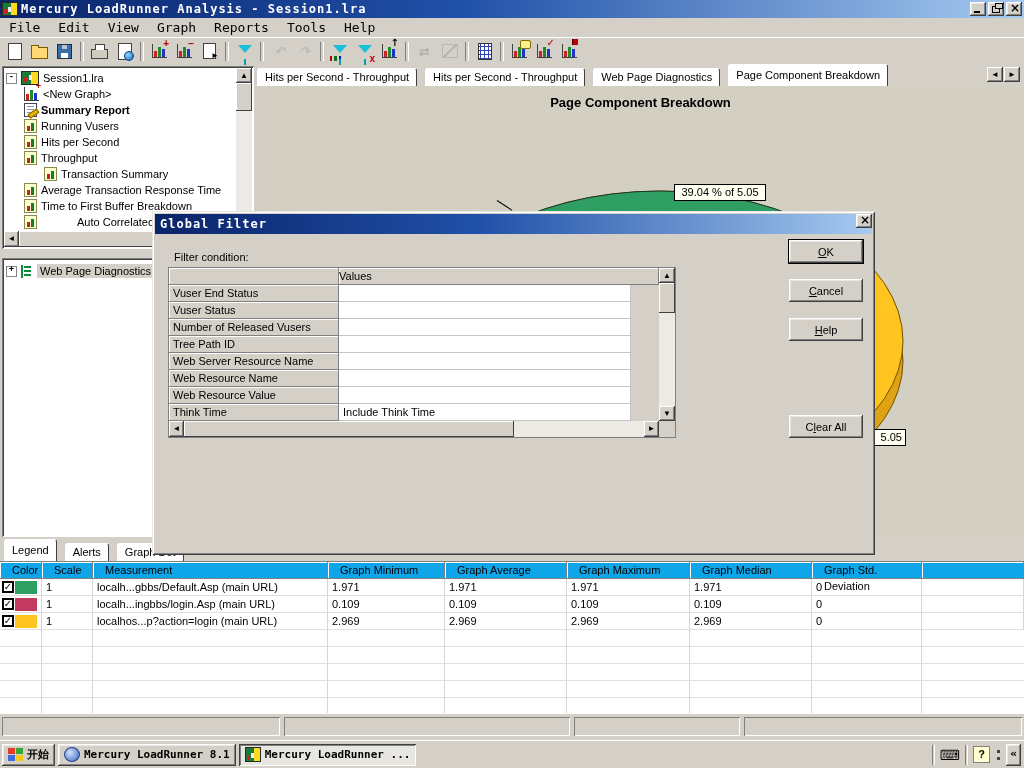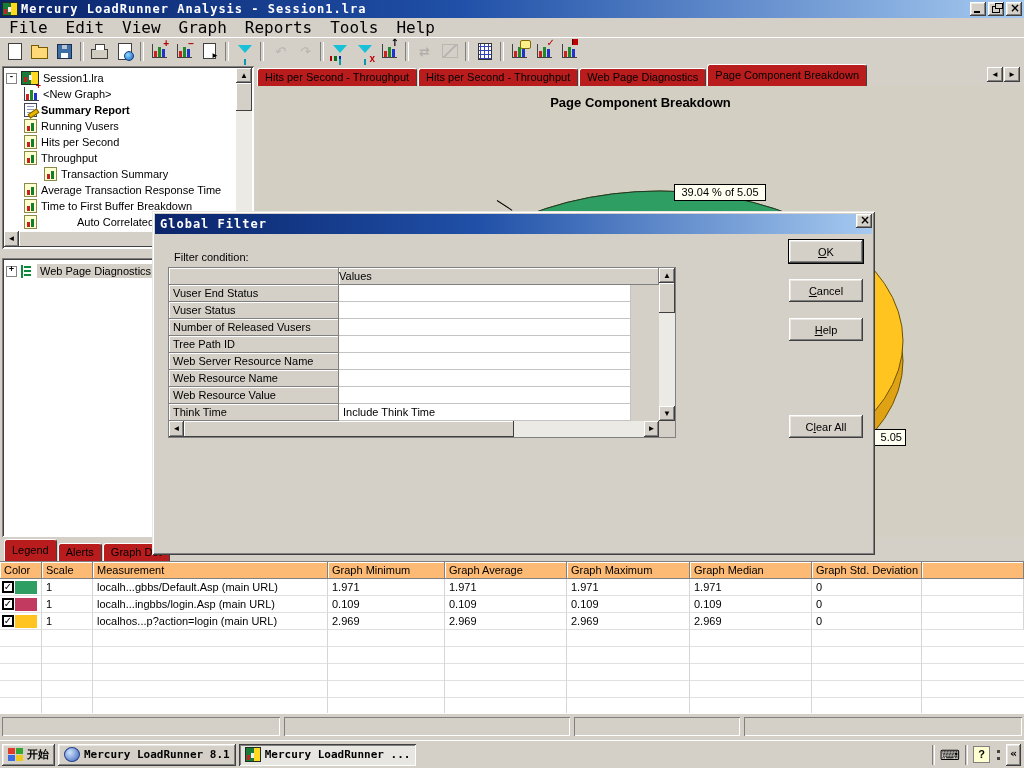--- a/index.html
+++ b/index.html
@@ -13,21 +13,21 @@
   #appicon{width:14px;height:12px;margin:0 3px 0 2px;background:linear-gradient(90deg,#1a7a3a 0 8px,#ffd820 8px 14px);border:1px solid #203020;position:relative}
   #appicon::after{content:"";position:absolute;left:1px;bottom:1px;width:3px;height:5px;background:#c82020;box-shadow:4px -2px 0 #f0f0f0}
   #title-text{color:#fff;font-weight:bold;font-size:12px;letter-spacing:1px}
   #winbtns{margin-left:auto;display:flex;gap:2px;padding-right:2px}
   .wbtn{position:relative;width:16px;height:14px;border:0;padding:0}
   .gmin{position:absolute;left:4px;bottom:3px;width:6px;height:2px;background:#000}
   .grest{position:absolute;left:4px;top:4px;width:6px;height:5px;border:1px solid #000;background:#d4d0c8}
   .grest::before{content:"";position:absolute;left:2px;top:-4px;width:6px;height:4px;border:1px solid #000;background:#d4d0c8}
   .gclose::before{content:"×";font:bold 12px/12px "DejaVu Sans",sans-serif;position:absolute;left:4px;top:0}
   
-  #menubar{position:absolute;left:0;top:18px;width:1024px;height:19px;display:flex;align-items:center;font-family:"DejaVu Sans Mono",monospace;font-size:16px}
+  #menubar{position:absolute;left:0;top:18px;width:1024px;height:19px;display:flex;align-items:center;font-family:"DejaVu Sans Mono",monospace;font-size:13px}
   .menu-item{padding:0 9px;line-height:19px}
   #toolbar{position:absolute;left:0;top:37px;width:1024px;height:27px;display:flex;align-items:center;padding-left:2px;border-top:1px solid #fff;box-sizing:border-box}
   .tbitem{width:25px;height:23px;display:flex;align-items:center;justify-content:center;position:relative}
   .tbitem.disabled{filter:grayscale(1);opacity:.5}
   .v-sep{width:2px;height:19px;margin:0 3px;border-left:1px solid #808080;border-right:1px solid #fff}
   .tbglyph{position:relative}
   [data-icon=page] .tbglyph,[data-icon=page-globe] .tbglyph{width:12px;height:15px;background:#fff;border:1px solid #404040}
   [data-icon=page-globe] .tbglyph::after{content:"";position:absolute;right:-3px;bottom:-2px;width:8px;height:8px;border-radius:50%;background:radial-gradient(circle at 35% 35%,#8fd8ff,#1560c0);border:1px solid #0a3c80}
   [data-icon=folder] .tbglyph{width:15px;height:10px;background:#ffd878;border:1px solid #7a5b00;margin-top:4px}
   [data-icon=folder] .tbglyph::before{content:"";position:absolute;top:-3px;left:-1px;width:6px;height:2px;background:#ffd878;border:1px solid #7a5b00;border-bottom:none}
@@ -87,36 +87,36 @@
   [data-icon=session-root] .ticon::after{content:"";position:absolute;left:2px;bottom:2px;width:3px;height:5px;background:#c82020;box-shadow:5px -2px 0 #f0f0f0}
   [data-icon=webdiag] .ticon{width:10px;height:13px;border-left:2px solid #0a8a3a}
   [data-icon=webdiag] .ticon::before{content:"";position:absolute;left:1px;top:1px;width:7px;height:2px;background:#0a8a3a;box-shadow:0 4px 0 #0a8a3a,0 8px 0 #0a8a3a}
   .sel-label{background:#d4d0c8;padding:1px 3px}
   
   .sb{background:#d4d0c8;box-shadow:inset -1px -1px #404040,inset 1px 1px #fff,inset -2px -2px #808080;
     display:flex;align-items:center;justify-content:center;font-size:8px;line-height:8px;color:#000;box-sizing:border-box}
   .track{background:#eceae4}
   
   #tabstrip{position:absolute;left:257px;top:64px;width:767px;height:22px;display:flex;align-items:flex-end}
-  .tab{background:#b91c1c;border-top:1px solid #fff;border-left:1px solid #fff;border-right:1px solid #404040;
-    border-radius:3px 3px 0 0;height:17px;line-height:17px;padding:0 7px;margin-right:1px;white-space:nowrap}
+  .tab{background:#ffffff;border-top:1px solid #fff;border-left:1px solid #fff;border-right:1px solid #404040;
+    border-radius:3px 3px 0 0;height:17px;line-height:17px;padding:0 7px;margin-right:8px;white-space:nowrap}
   .tab.active{height:21px;line-height:20px;position:relative;z-index:2;font-weight:normal}
   #tab-arrows{position:absolute;right:4px;top:3px;display:flex;gap:1px}
   #chartzone{position:absolute;left:257px;top:86px;width:767px;height:451px;background:#d3cfc3}
   #chart-title{position:absolute;left:0;top:9px;width:100%;text-align:center;font-weight:bold;font-size:13px}
   #pie{position:absolute;left:0;top:0}
   .tip{position:absolute;background:#fffff2;border:1px solid #000;height:15px;line-height:15px;padding:0 3px;z-index:5;white-space:nowrap}
   #tip1{left:417px;top:98px;width:84px;text-align:center}
   #tip1-line{position:absolute;left:240px;top:114px;width:18px;height:1px;background:#000;transform:rotate(33deg);transform-origin:left center;z-index:5}
   #tip2{left:555px;top:343px;width:86px;text-align:right}
   
   #btabs{position:absolute;left:0;top:537px;width:1024px;height:25px;display:flex;align-items:flex-end;padding-left:4px;box-sizing:border-box;border-bottom:1px solid #808080}
   #legend-area{position:absolute;left:0;top:562px;width:1024px;height:151px;background:#fff;overflow:hidden}
   .lg-row,#lg-header{display:flex;height:17px}
-  .lg-h{background:#fdba74;box-shadow:inset -1px -1px #808080,inset 1px 1px #fff;line-height:16px;padding-left:4px;box-sizing:border-box;flex:none}
+  .lg-h{background:#0ea5e9;box-shadow:inset -1px -1px #808080,inset 1px 1px #fff;line-height:16px;padding-left:12px;box-sizing:border-box;flex:none}
   .lg-c{border-right:1px solid #d6d6d6;border-bottom:1px solid #e0e0e0;line-height:16px;padding-left:4px;box-sizing:border-box;flex:none;white-space:nowrap;overflow:hidden}
   .w-color{width:42px}.w-scale{width:51px}.w-meas{width:235px}.w-min{width:117px}.w-avg{width:122px}
   .w-max{width:123px}.w-med{width:122px}.w-std{width:110px}.w-fill{flex:1}
   .c-colorbox{display:flex;align-items:center;padding-left:2px!important}
   .chk{width:12px;height:12px;border:2px solid #000;background:#fff;display:flex;align-items:center;justify-content:center;box-sizing:border-box;flex:none}
   .chk b{font:bold 10px/10px "DejaVu Sans",sans-serif;margin-top:-1px}
   .swatch{width:22px;height:13px;margin-left:1px;flex:none}
   #lg-fill{position:absolute;left:0;top:68px;width:1024px;height:83px;
     background-image:linear-gradient(#d6d6d6,#d6d6d6),linear-gradient(#d6d6d6,#d6d6d6),linear-gradient(#d6d6d6,#d6d6d6),linear-gradient(#d6d6d6,#d6d6d6),linear-gradient(#d6d6d6,#d6d6d6),linear-gradient(#d6d6d6,#d6d6d6),linear-gradient(#d6d6d6,#d6d6d6),linear-gradient(#d6d6d6,#d6d6d6),repeating-linear-gradient(#fff 0 16px,#e0e0e0 16px 17px);
     background-size:1px 100%,1px 100%,1px 100%,1px 100%,1px 100%,1px 100%,1px 100%,1px 100%,100% 100%;

